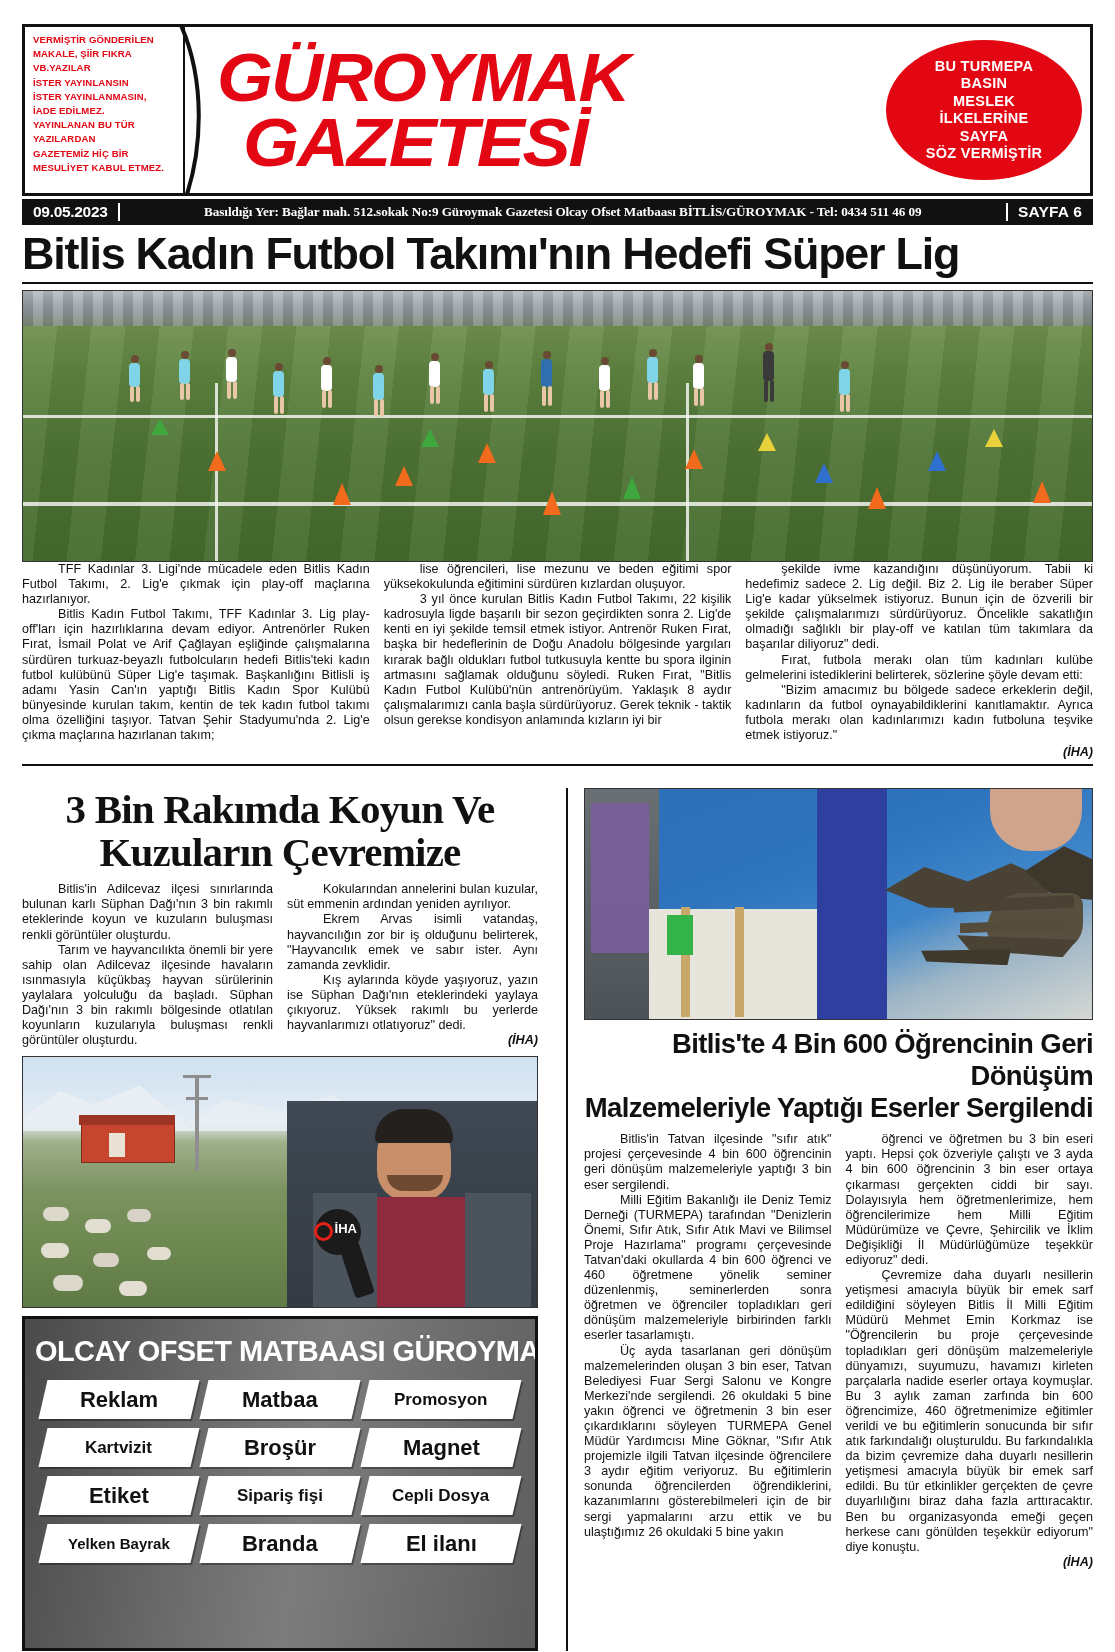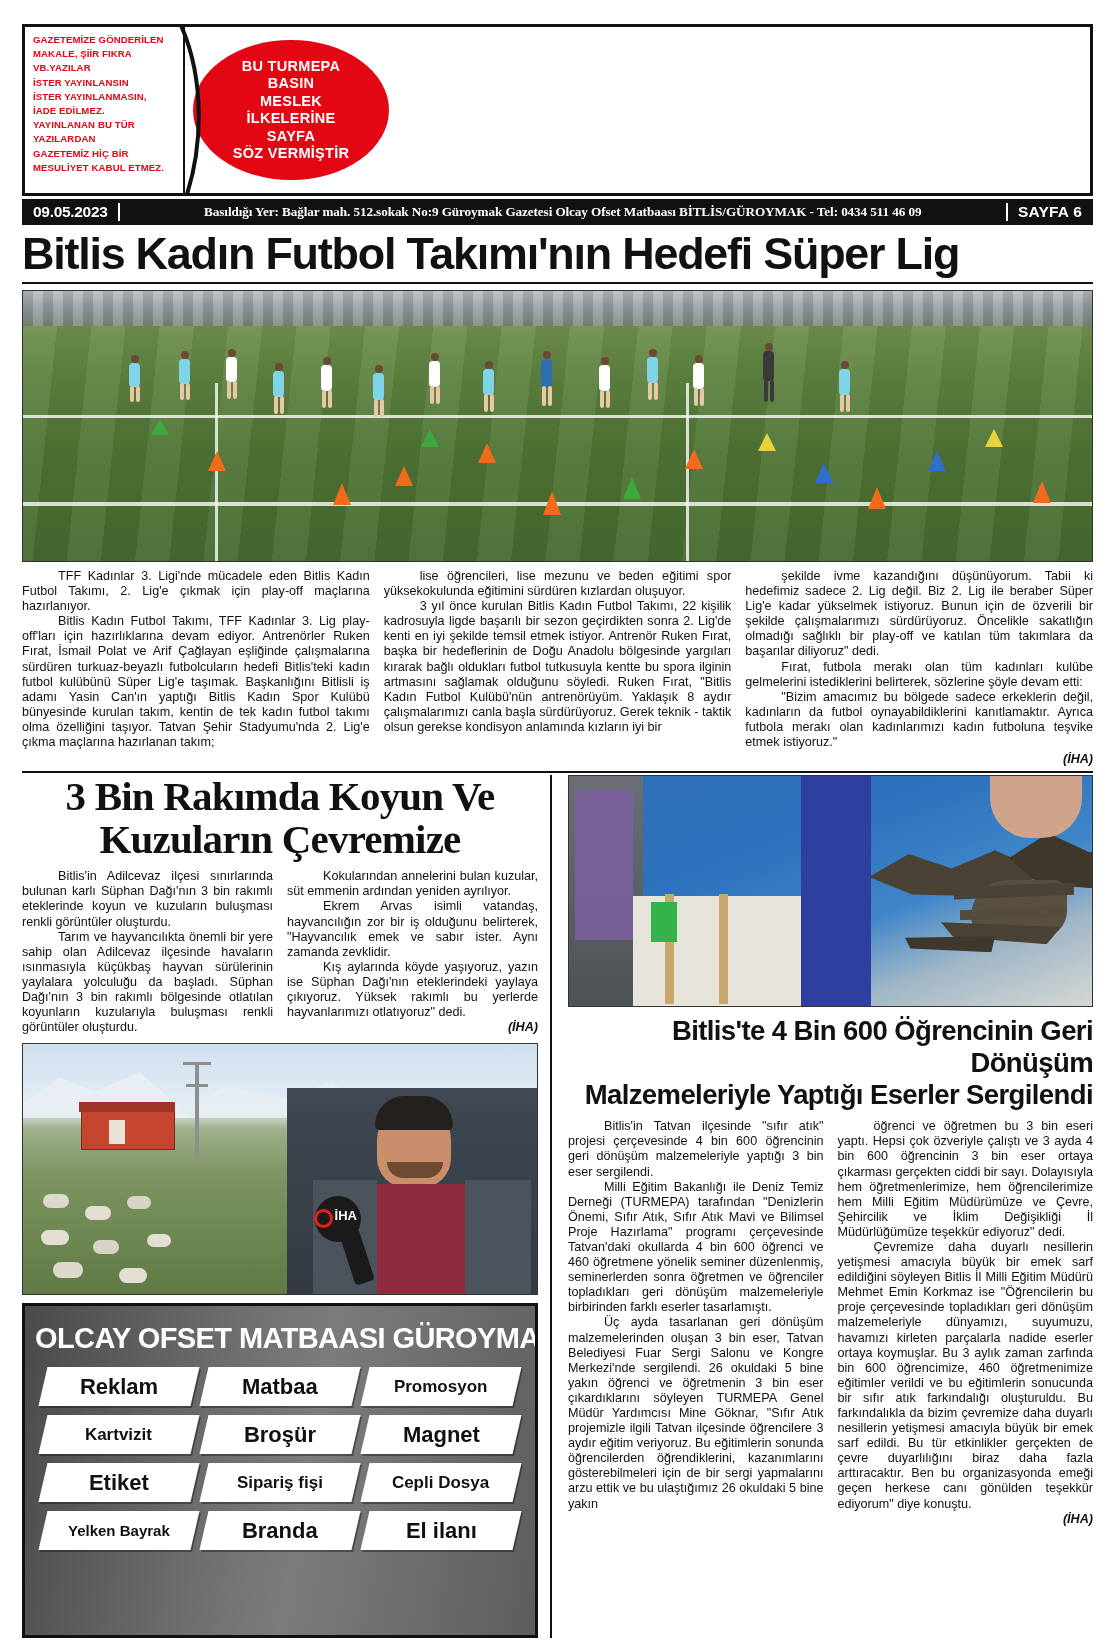--- a/index.html
+++ b/index.html
@@ -201,21 +201,21 @@
     font-size:27.5px;
     line-height:32px;
     letter-spacing:-.6px;
     text-align:right;
     color:#111;
     margin:0;
     transform:scaleX(1.0);
   }
 
   
-  .mid{display:flex;gap:12px;margin-top:2px;}
+  .mid{display:flex;gap:28px;margin-top:22px;}
   .mid-left{width:516px;}
   .mid-right{flex:1;}
   .vsep{border-left:2px solid #111;}
 
   
   .ad{
     margin-top:8px;
     border:3px solid #111;
     background:linear-gradient(100deg,#4a4a4a 0%, #6e6e6e 38%, #7c7c7c 55%, #5d5d5d 100%);
     padding:12px 10px 10px 10px;
@@ -258,36 +258,40 @@
   .mic{position:absolute;}
 </style>
 </head>
 <body>
 
 <div class="page">
 
   <div class="masthead">
 
     <div class="disclaimer">
-      <p>GAZETEMİZE GÖNDERİLEN</p>
+      <p>VERMİŞTİR GÖNDERİLEN</p>
       <p>MAKALE, ŞİİR FIKRA</p>
       <p>VB.YAZILAR</p>
       <p>İSTER YAYINLANSIN</p>
       <p>İSTER YAYINLANMASIN,</p>
       <p>İADE EDİLMEZ.</p>
       <p>YAYINLANAN BU TÜR</p>
       <p>YAZILARDAN</p>
       <p>GAZETEMİZ HİÇ BİR</p>
       <p>MESULİYET KABUL ETMEZ.</p>
     </div>
 
     <svg class="curve" viewBox="0 0 40 190" preserveAspectRatio="none">
       <path d="M4,0 C30,55 30,130 6,190" stroke="#111" stroke-width="4" fill="none"></path>
     </svg>
 
+    <div class="logo-wrap">
+      <div class="logo-line l1">GÜROYMAK</div>
+      <div class="logo-line l2">GAZETESİ</div>
+    </div>
 
     <div class="badge">
       <div class="ellipse">
         <div>BU TURMEPA</div>
         <div>BASIN</div>
         <div>MESLEK</div>
         <div>İLKELERİNE</div>
         <div>SAYFA</div>
         <div>SÖZ VERMİŞTİR</div>
       </div>
@@ -392,21 +396,21 @@
     <div class="p-body" style="left:740px;top:60px;height:30px;background:#3a3a3a;"></div>
     <div class="p-leg" style="left:741px;top:89px;height:22px;background:#3a3a3a;"></div>
     <div class="p-leg" style="left:747px;top:89px;height:22px;background:#3a3a3a;"></div>
 
     <div class="p-head" style="left:818px;top:70px;"></div>
     <div class="p-body" style="left:816px;top:78px;height:26px;background:#7fd4e8;"></div>
     <div class="p-leg" style="left:817px;top:103px;height:18px;"></div>
     <div class="p-leg" style="left:823px;top:103px;height:18px;"></div>
   </div>
 
-  <div class="cols" style="margin-top:7px;">
+  <div class="cols" style="">
     <div class="col">
       <p class="body-txt"><span class="indent"></span>TFF Kadınlar 3. Ligi'nde mücadele eden Bitlis Kadın Futbol Takımı, 2. Lig'e çıkmak için play-off maçlarına hazırlanıyor.<br><span class="indent"></span>Bitlis Kadın Futbol Takımı, TFF Kadınlar 3. Lig play-off'ları için hazırlıklarına devam ediyor. Antrenörler Ruken Fırat, İsmail Polat ve Arif Çağlayan eşliğinde çalışmalarına sürdüren turkuaz-beyazlı futbolcuların hedefi Bitlis'teki kadın futbol kulübünü Süper Lig'e taşımak. Başkanlığını Bitlisli iş adamı Yasin Can'ın yaptığı Bitlis Kadın Spor Kulübü bünyesinde kurulan takım, kentin de tek kadın futbol takımı olma özelliğini taşıyor. Tatvan Şehir Stadyumu'nda 2. Lig'e çıkma maçlarına hazırlanan takım;</p>
     </div>
     <div class="col">
       <p class="body-txt"><span class="indent"></span>lise öğrencileri, lise mezunu ve beden eğitimi spor yüksekokulunda eğitimini sürdüren kızlardan oluşuyor.<br><span class="indent"></span>3 yıl önce kurulan Bitlis Kadın Futbol Takımı, 22 kişilik kadrosuyla ligde başarılı bir sezon geçirdikten sonra 2. Lig'de kenti en iyi şekilde temsil etmek istiyor. Antrenör Ruken Fırat, başka bir hedeflerinin de Doğu Anadolu bölgesinde yargıları kırarak bağlı oldukları futbol tutkusuyla kentte bu spora ilginin artmasını sağlamak olduğunu söyledi. Ruken Fırat, "Bitlis Kadın Futbol Kulübü'nün antrenörüyüm. Yaklaşık 8 aydır çalışmalarımızı canla başla sürdürüyoruz. Gerek teknik - taktik olsun gerekse kondisyon anlamında kızların iyi bir</p>
     </div>
     <div class="col">
       <p class="body-txt"><span class="indent"></span>şekilde ivme kazandığını düşünüyorum. Tabii ki hedefimiz sadece 2. Lig değil. Biz 2. Lig ile beraber Süper Lig'e kadar yükselmek istiyoruz. Bunun için de özverili bir şekilde çalışmalarımızı sürdürüyoruz. Öncelikle sakatlığın olmadığı sağlıklı bir play-off ve katılan tüm takımlara da başarılar diliyoruz" dedi.<br><span class="indent"></span>Fırat, futbola merakı olan tüm kadınları kulübe gelmelerini istediklerini belirterek, sözlerine şöyle devam etti:<br><span class="indent"></span>"Bizim amacımız bu bölgede sadece erkeklerin değil, kadınların da futbol oynayabildiklerini kanıtlamaktır. Ayrıca futbola merakı olan kadınlarımızı kadın futboluna teşvike etmek istiyoruz."</p>
       <p class="body-txt" style="text-align:right;margin-top:2px;"><span class="src">(İHA)</span></p>
     </div>

